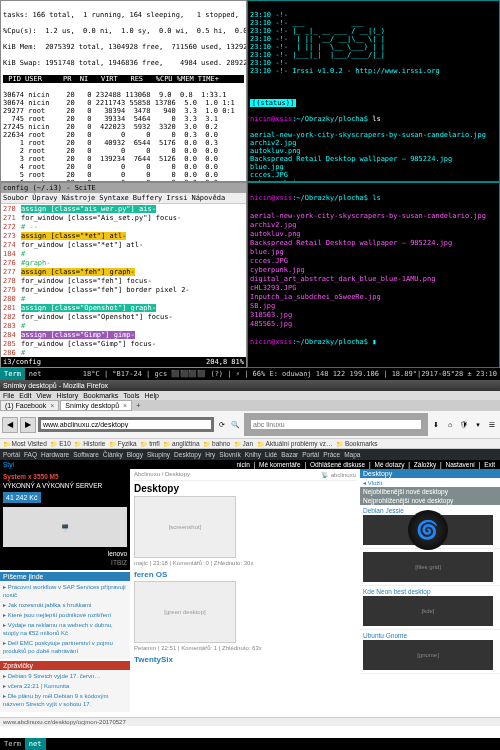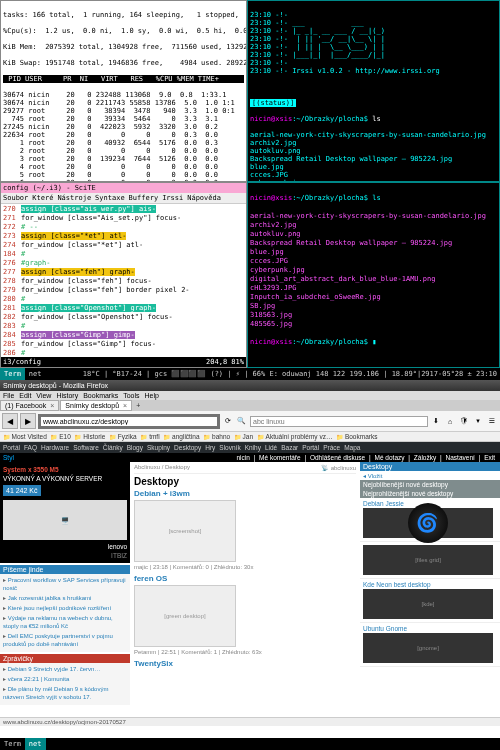--- a/index.html
+++ b/index.html
@@ -11,21 +11,21 @@
 
 #top-tr{left:247px;top:0;width:253px;height:182px;background:#000;color:#0ff;border:1px solid #088;padding:2px;line-height:8px;white-space:pre;overflow:hidden}
 #top-tr .w{color:#fff}
 #top-tr .c{color:#0ff}
 #top-tr .stat{background:#0ff;color:#000;padding:0 2px}
 #top-tr .prompt{color:#0f0}
 #top-tr .prompt .u{color:#f0f}
 #top-tr .prompt .p{color:#0ff}
 
 #mid-l{left:0;top:182px;width:247px;height:186px;background:#fff;color:#000;border:1px solid #888;overflow:hidden}
-#mid-l .title{background:#f9a8d4;font-size:7px;padding:1px 2px}
+#mid-l .title{background:#a3a3a3;font-size:7px;padding:1px 2px}
 #mid-l .menu{background:#eee;font-size:7px;padding:1px 2px;border-bottom:1px solid #ccc}
 #mid-l .menu span{margin-right:4px}
 #mid-l .code{padding:1px 2px;line-height:9px;font-size:7px}
 #mid-l .ln{color:#c0392b;display:inline-block;width:18px}
 #mid-l .cmt{color:#27ae60}
 #mid-l .hl1{background:#f1c40f}
 #mid-l .hl2{background:#1abc9c;color:#fff}
 #mid-l .hl3{background:#9b59b6;color:#fff}
 #mid-l .hl4{background:#e67e22;color:#fff}
 #mid-l .status{position:absolute;bottom:0;left:0;right:0;background:#000;color:#fff;font-size:7px;padding:1px 2px;display:flex;justify-content:space-between}
@@ -46,21 +46,21 @@
 #browser .menubar{background:#ddd;font-size:7px;padding:1px 3px}
 #browser .menubar span{margin-right:5px}
 #browser .tabs{background:#ccc;display:flex;font-size:7px;align-items:center}
 #browser .tab{background:#eee;border:1px solid #aaa;padding:1px 4px;margin-right:1px;display:flex;align-items:center;gap:2px}
 #browser .tab.active{background:#fff}
 #browser .tab .x{color:#666;margin-left:2px}
 #browser .addtab{padding:0 3px;color:#333}
 #browser .urlbar{background:#f5f5f5;display:flex;align-items:center;padding:2px;gap:2px;font-size:7px;border-bottom:1px solid #ccc}
 #browser .urlbar .navbtn{width:14px;height:14px;background:#ddd;border:1px solid #aaa;display:flex;align-items:center;justify-content:center;font-size:8px}
 #browser .urlbar input{flex:1;font-size:7px;padding:1px 2px;border:3px solid #737373}
-#browser .urlbar .search{width:70px;font-size:7px;padding:1px 2px;border:1px solid #a3a3a3}
+#browser .urlbar .search{width:70px;font-size:7px;padding:1px 2px;border:7px solid #a3a3a3}
 #browser .urlbar .icon{width:12px;height:12px;display:flex;align-items:center;justify-content:center}
 #browser .bookmarks{background:#f0f0f0;font-size:6.5px;padding:1px 3px;border-bottom:1px solid #ccc;white-space:nowrap;overflow:hidden}
 #browser .bookmarks span{margin-right:4px;color:#333}
 #browser .bookmarks .folder::before{content:"📁";font-size:6px;margin-right:1px}
 #browser .sitenav{background:#252a2e;color:#ccc;font-size:6.5px;padding:2px 3px;white-space:nowrap;overflow:hidden}
 #browser .sitenav span{margin-right:4px}
 #browser .subnav{background:#000;color:#fff;font-size:6.5px;padding:1px 3px;display:flex}
 #browser .subnav .left{color:#0af}
 #browser .subnav .right{margin-left:auto}
 #browser .subnav .right span{background:#000;color:#fff;padding:0 2px}
@@ -115,21 +115,21 @@
 <div id="irssi-lines"><div class="c">23:10 -!-</div><div class="c">23:10 -!- ___           ___</div><div class="c">23:10 -!- |_ _|_ __ ___ / __|(_)</div><div class="c">23:10 -!-  | || '__/ __|\__ \| |</div><div class="c">23:10 -!-  | || |  \__ \___) | |</div><div class="c">23:10 -!- |___|_|  |___/____/|_|</div><div class="c">23:10 -!-</div><div class="c">23:10 -!- Irssi v1.0.2 - http://www.irssi.org</div></div>
 <div>&nbsp;</div>
 <div><span class="stat">[(status)]</span></div>
 <div class="prompt"><span class="u">nicin@xsis</span><span class="p">:~/Obrazky/plocha$</span> <span class="w">ls</span></div>
 <div id="ls-files"><div class="j">aerial-new-york-city-skyscrapers-by-susan-candelario.jpg</div><div class="j">archiv2.jpg</div><div class="j">autokluv.png</div><div class="j">Backspread Retail Desktop wallpaper – 985224.jpg</div><div class="j">blue.jpg</div><div class="j">ccces.JPG</div><div class="j">cyberpunk.jpg</div></div>
 
 </div>
 
 <div id="mid-l" class="window">
 <div class="title">config (~/.i3) - SciTE</div>
-<div class="menu" id="editor-menu"><span>Soubor</span><span>Které</span><span>Nástroje</span><span>Syntaxe</span><span>Buffery</span><span>Irssi</span><span>Nápověda</span></div>
+<div class="menu" id="editor-menu"><span>Soubor</span><span>Úpravy</span><span>Nástroje</span><span>Syntaxe</span><span>Buffery</span><span>Irssi</span><span>Nápověda</span></div>
 <div class="code" id="editor-code">
       <div><span class="ln">270</span><span class=""><span class="hl2">assign [class="ais_wer.py"] ais-</span></span></div>
       <div><span class="ln">271</span><span class="">for_window [class="Ais_set.py"] focus-</span></div>
       <div><span class="ln">272</span><span class="cmt"># --</span></div>
       <div><span class="ln">273</span><span class=""><span class="hl1">assign [class="*et"] atl-</span></span></div>
       <div><span class="ln">274</span><span class="">for_window [class="*et"] atl-</span></div>
       <div><span class="ln">184</span><span class="cmt">#</span></div>
       <div><span class="ln">276</span><span class="cmt">#graph-</span></div>
       <div><span class="ln">277</span><span class=""><span class="hl1">assign [class="feh"] graph-</span></span></div>
       <div><span class="ln">278</span><span class="">for_window [class="feh"] focus-</span></div>
@@ -225,21 +225,20 @@
     </div>
   </div>
   <div class="midcol">
     <div class="breadcrumb">
       <span>Abclinuxu / Desktopy</span>
       <span>📡 <span>abclinuxu</span></span>
     </div>
     <h1>Desktopy</h1>
     <div id="posts">
           <div class="post">
-            <div class="ptitle">Debian + i3wm</div>
             <div class="thumb">[screenshot]</div>
             <div class="meta">majic | 23:18 | Komentářů: 0 | Zhlédnuto: 30x</div>
           </div>
           <div class="post">
             <div class="ptitle">feren OS</div>
             <div class="thumb">[green desktop]</div>
             <div class="meta">Petamm | 22:51 | Komentářů: 1 | Zhlédnuto: 63x</div>
           </div>
           <div class="post">
             <div class="ptitle">TwentySix</div>

